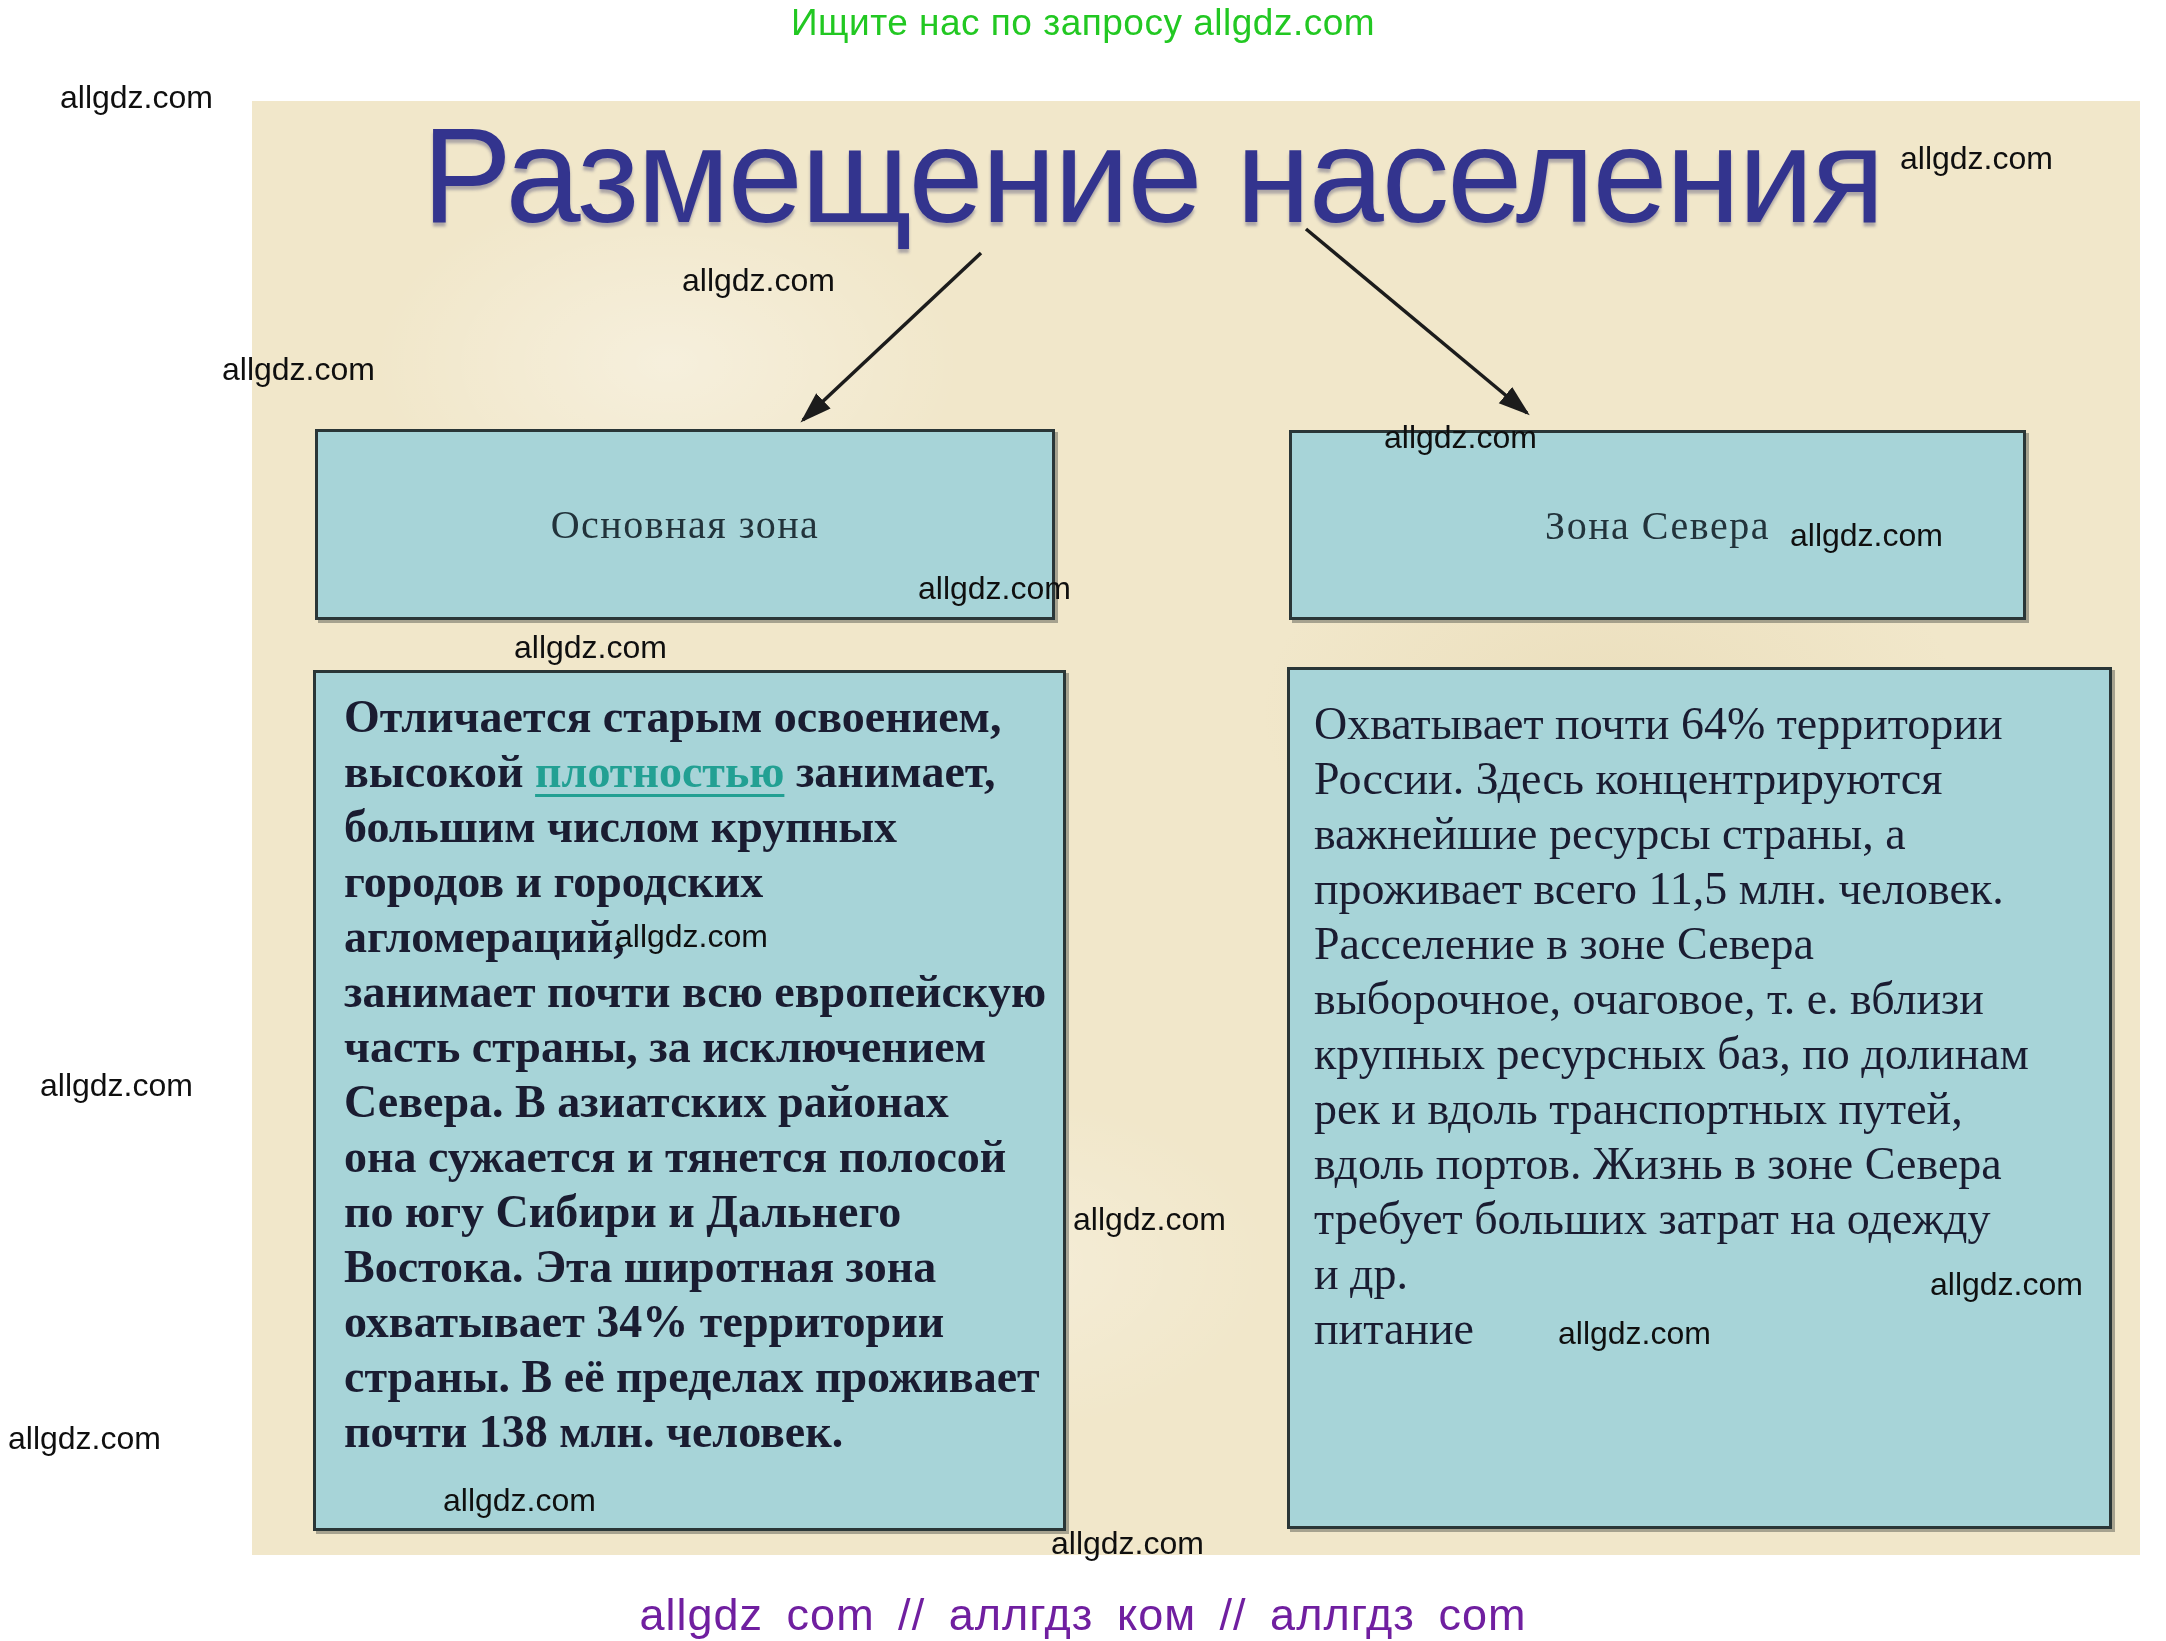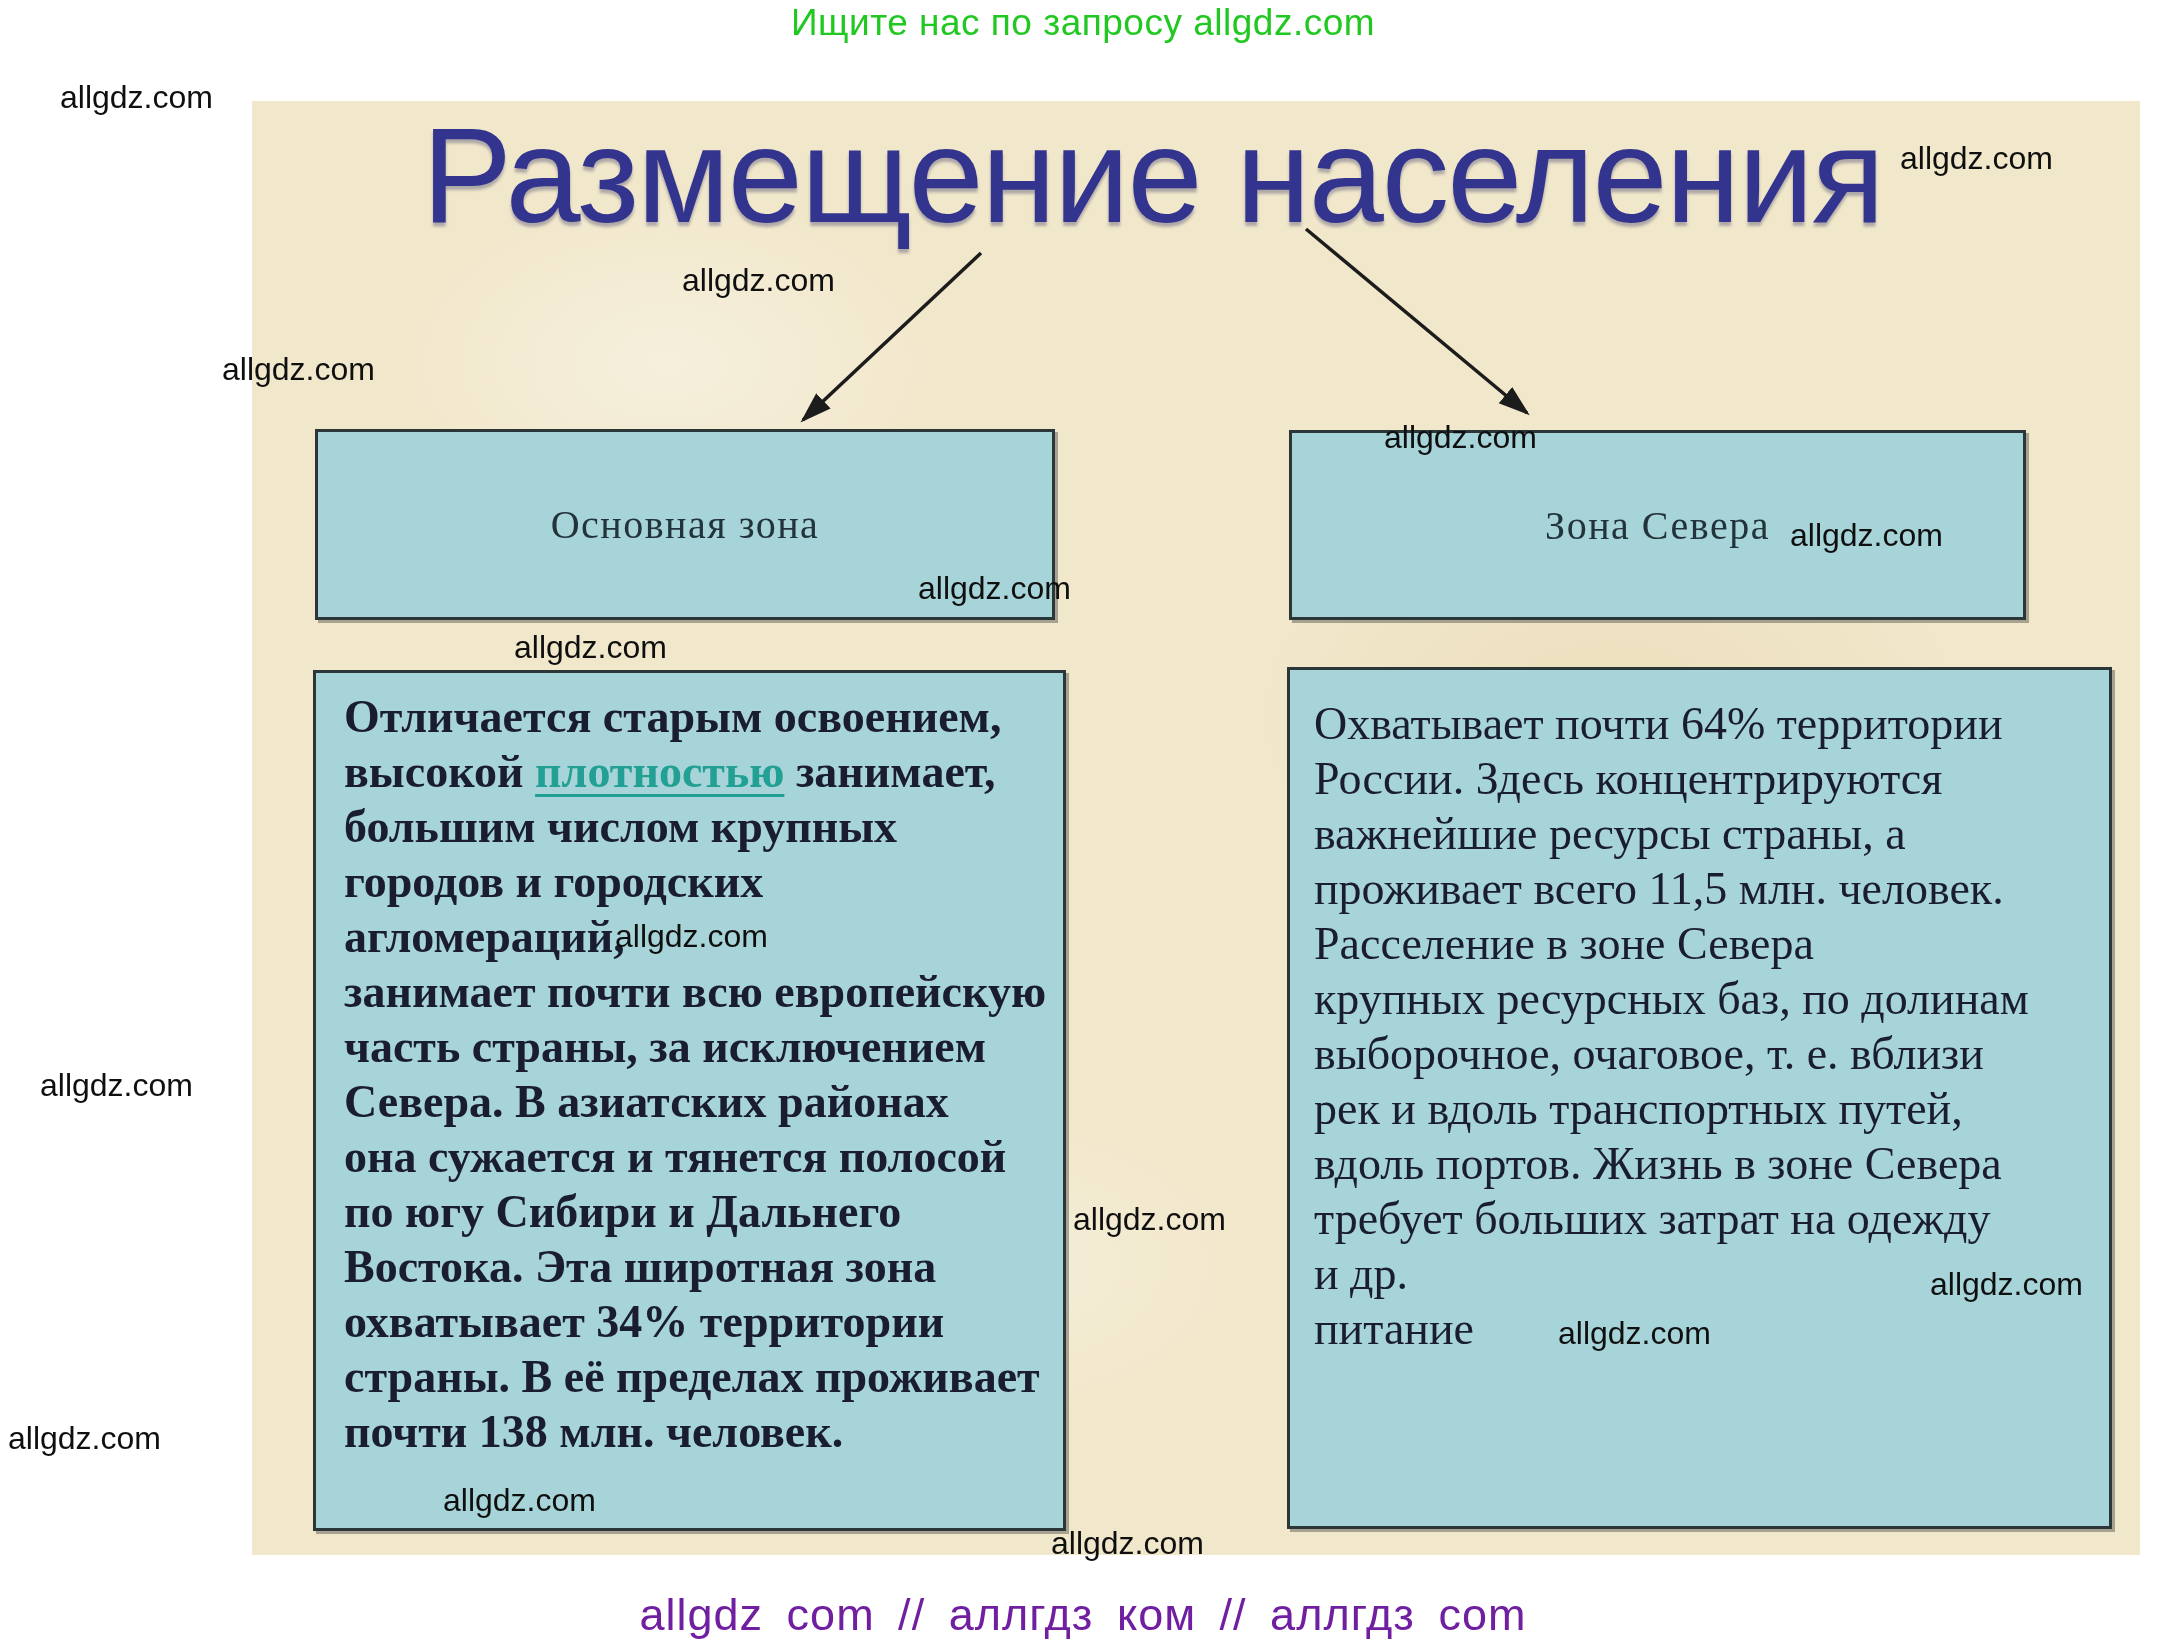--- a/index.html
+++ b/index.html
@@ -122,22 +122,22 @@
       <div class="bodyline">охватывает 34% территории</div>
       <div class="bodyline">страны. В её пределах проживает</div>
       <div class="bodyline">почти 138 млн. человек.</div>
     </div>
   <div class="zone-body body-right">
       <div class="bodyline">Охватывает почти 64% территории</div>
       <div class="bodyline">России. Здесь концентрируются</div>
       <div class="bodyline">важнейшие ресурсы страны, а</div>
       <div class="bodyline">проживает всего 11,5 млн. человек.</div>
       <div class="bodyline">Расселение в зоне Севера</div>
+      <div class="bodyline">выборочное, очаговое, т. е. вблизи</div>
       <div class="bodyline">крупных ресурсных баз, по долинам</div>
-      <div class="bodyline">выборочное, очаговое, т. е. вблизи</div>
       <div class="bodyline">рек и вдоль транспортных путей,</div>
       <div class="bodyline">вдоль портов. Жизнь в зоне Севера</div>
       <div class="bodyline">требует больших затрат на одежду</div>
       <div class="bodyline">и др.</div>
       <div class="bodyline">питание</div>
     </div>
 </div>
 
 <div class="wm-layer">
     <span class="wm" style="left: 60px; top: 80px;">allgdz.com</span>

